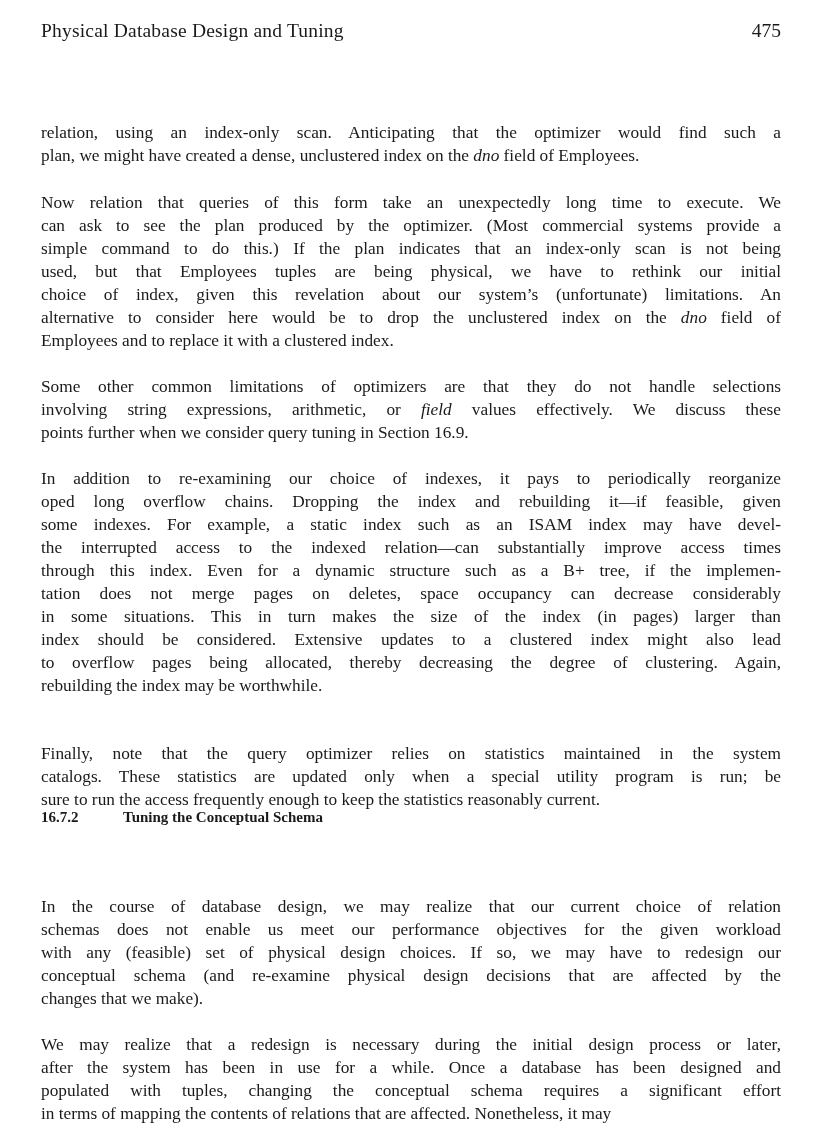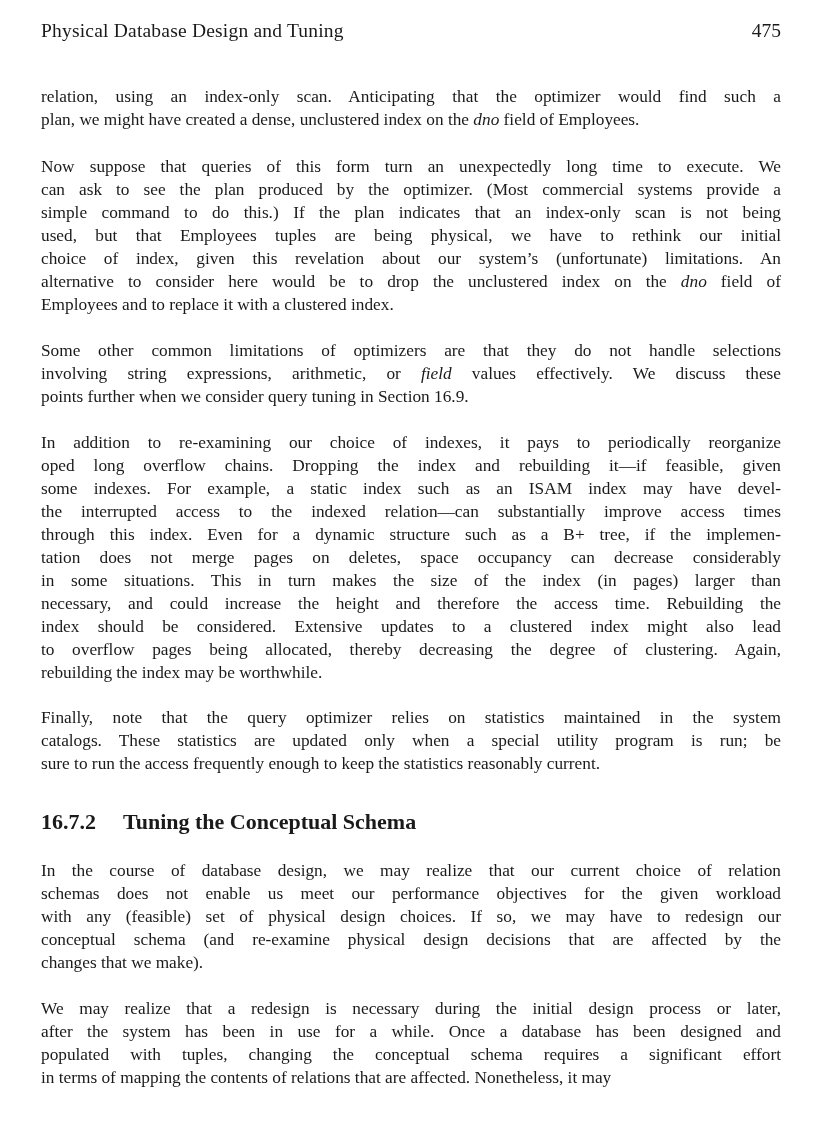--- a/index.html
+++ b/index.html
@@ -1,63 +1,62 @@
 <!DOCTYPE html>
 <html><head>
   <meta charset="utf-8">
   <style>
     html, body { margin: 0; padding: 0; background: #ffffff; }
     body { width: 816px; height: 1123px; position: relative; overflow: hidden; color: #1a1a1a; }
     .page { position: absolute; left: 0; top: 0; width: 816px; height: 1123px; background: #fff; }
     .running-head { position: absolute; left: 41px; top: 20px; width: 740px; height: 28px; font-family: "Liberation Serif", "DejaVu Serif", serif; font-size: 19.5px; }
     .running-title { position: absolute; left: 0; top: 0; letter-spacing: 0.2px; }
     .page-number { position: absolute; right: 0; top: 0; }
-    .para { position: absolute; left: 41px; width: 740px; font-family: "Liberation Serif", "DejaVu Serif", serif; font-size: 17.3px; line-height: 23px; }
+    .para { position: absolute; left: 41px; width: 740px; font-family: "Liberation Serif", "DejaVu Serif", serif; font-size: 17.3px; line-height: 23px; margin-top: 36px; }
     .line { display: block; height: 23px; white-space: nowrap; text-align: justify; text-align-last: justify; }
     .line.last { text-align-last: left; }
     .line em { }
-    .section-heading { position: absolute; left: 41px; top: 809px; font-family: "Liberation Serif", "DejaVu Serif", serif; font-weight: bold; font-size: 22px; white-space: nowrap; }
+    .section-heading { position: absolute; left: 41px; top: 809px; font-family: "Liberation Serif", "DejaVu Serif", serif; font-weight: bold; font-size: 15px; white-space: nowrap; }
     .section-number { display: inline-block; width: 82px; }
   </style>
 </head>
 <body>
 
 <div class="page">
   <div class="running-head">
     <span class="running-title">Physical Database Design and Tuning</span>
     <span class="page-number">475</span>
   </div>
 
   <div class="para" style="top:85px">
       <span class="line">relation, using an index-only scan. Anticipating that the optimizer would find such a</span>
       <span class="line last">plan, we might have created a dense, unclustered index on the <em>dno</em> field of Employees.</span>
     </div>
   <div class="para" style="top:155px">
-      <span class="line">Now suppose that queries of this form turn an unexpectedly long time to execute. We</span>
+      <span class="line">Now relation that queries of this form take an unexpectedly long time to execute. We</span>
       <span class="line">can ask to see the plan produced by the optimizer. (Most commercial systems provide a</span>
       <span class="line">simple command to do this.) If the plan indicates that an index-only scan is not being</span>
       <span class="line">used, but that Employees tuples are being physical, we have to rethink our initial</span>
       <span class="line">choice of index, given this revelation about our system’s (unfortunate) limitations. An</span>
       <span class="line">alternative to consider here would be to drop the unclustered index on the <em>dno</em> field of</span>
       <span class="line last">Employees and to replace it with a clustered index.</span>
     </div>
   <div class="para" style="top:339px">
       <span class="line">Some other common limitations of optimizers are that they do not handle selections</span>
       <span class="line">involving string expressions, arithmetic, or <em>field</em> values effectively. We discuss these</span>
       <span class="line last">points further when we consider query tuning in Section 16.9.</span>
     </div>
   <div class="para" style="top:431px">
       <span class="line">In addition to re-examining our choice of indexes, it pays to periodically reorganize</span>
       <span class="line">oped long overflow chains. Dropping the index and rebuilding it—if feasible, given</span>
       <span class="line">some indexes. For example, a static index such as an ISAM index may have devel-</span>
       <span class="line">the interrupted access to the indexed relation—can substantially improve access times</span>
       <span class="line">through this index. Even for a dynamic structure such as a B+ tree, if the implemen-</span>
       <span class="line">tation does not merge pages on deletes, space occupancy can decrease considerably</span>
       <span class="line">in some situations. This in turn makes the size of the index (in pages) larger than</span>
-      <span class="line">necessary, and could increase the height and therefore the access time. Rebuilding the</span>
       <span class="line">index should be considered. Extensive updates to a clustered index might also lead</span>
       <span class="line">to overflow pages being allocated, thereby decreasing the degree of clustering. Again,</span>
       <span class="line last">rebuilding the index may be worthwhile.</span>
     </div>
   <div class="para" style="top:706px">
       <span class="line">Finally, note that the query optimizer relies on statistics maintained in the system</span>
       <span class="line">catalogs. These statistics are updated only when a special utility program is run; be</span>
       <span class="line last">sure to run the access frequently enough to keep the statistics reasonably current.</span>
     </div>
 

